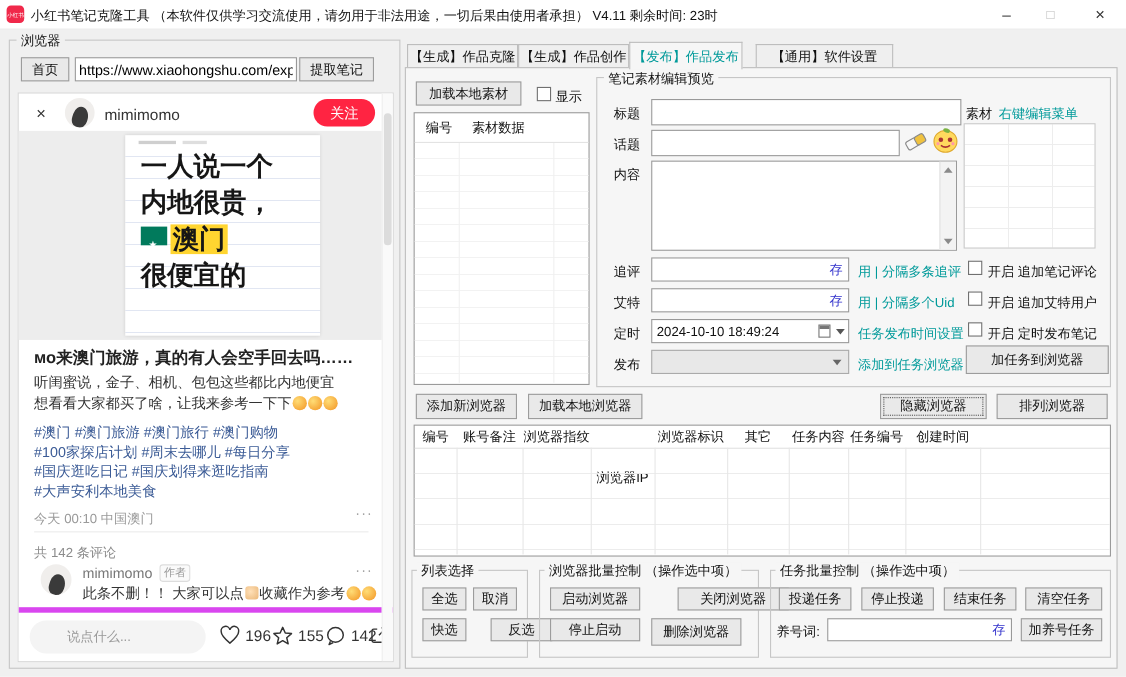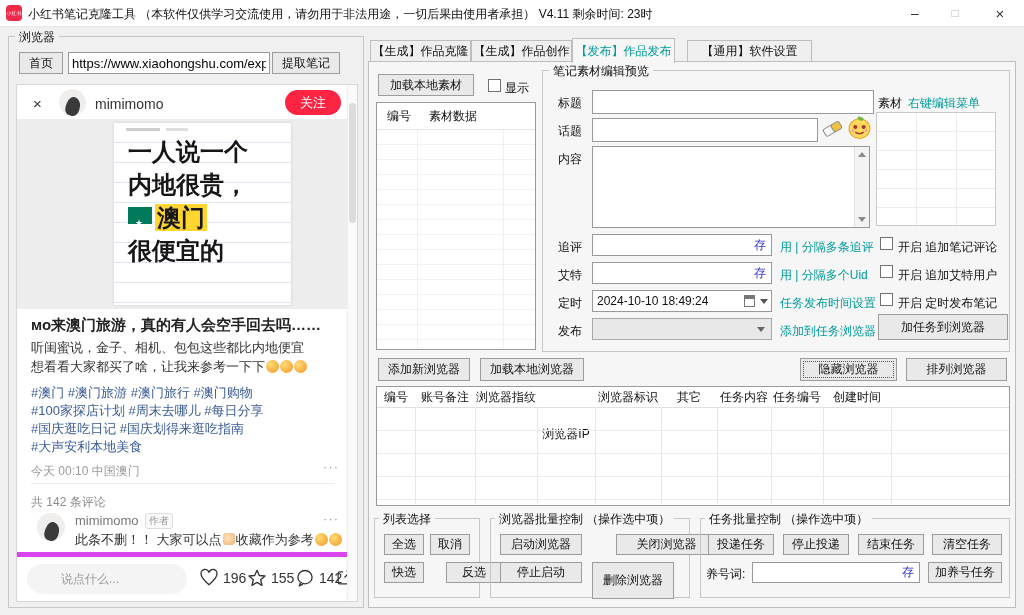--- a/index.html
+++ b/index.html
@@ -272,21 +272,21 @@
 <div class="btn" style="left:430px;top:534px;width:40px;height:21px;">取消</div>
 <div class="btn" style="left:384px;top:562px;width:40px;height:21px;">快选</div>
 <div class="btn" style="left:446px;top:562px;width:56px;height:21px;">反选</div>
 
 <div class="gb" style="left:490px;top:518px;width:200px;height:80px;">
   <span class="gb-legend" style="left:4px;top:-8px;background:#f6f6f6;">浏览器批量控制 （操作选中项）</span>
 </div>
 <div class="btn" style="left:500px;top:534px;width:82px;height:21px;">启动浏览器</div>
 <div class="btn" style="left:592px;top:534px;width:101px;height:21px;margin-left:24px;">关闭浏览器</div>
 <div class="btn" style="left:500px;top:562px;width:82px;height:21px;">停止启动</div>
-<div class="btn" style="left:592px;top:562px;width:82px;height:37px;">删除浏览器</div>
+<div class="btn" style="left:592px;top:562px;width:82px;height:25px;">删除浏览器</div>
 
 <div class="gb" style="left:700px;top:518px;width:310px;height:80px;">
   <span class="gb-legend" style="left:4px;top:-8px;background:#f6f6f6;">任务批量控制 （操作选中项）</span>
 </div>
 <div class="btn" style="left:708px;top:534px;width:66px;height:21px;">投递任务</div>
 <div class="btn" style="left:783px;top:534px;width:66px;height:21px;">停止投递</div>
 <div class="btn" style="left:858px;top:534px;width:66px;height:21px;">结束任务</div>
 <div class="btn" style="left:932px;top:534px;width:70px;height:21px;">清空任务</div>
 <div class="lbl" style="left:706px;top:566px;">养号词:</div>
 <div class="tb" style="left:752px;top:562px;width:168px;height:21px;">

